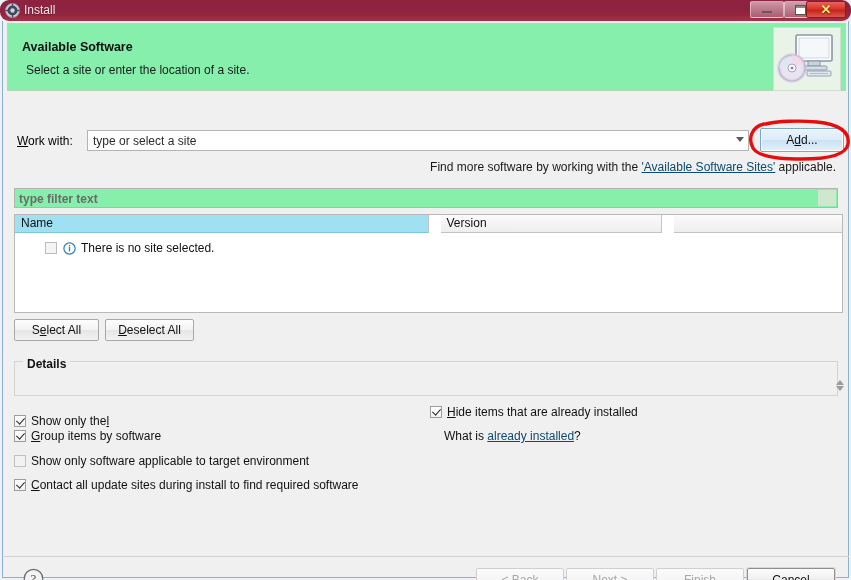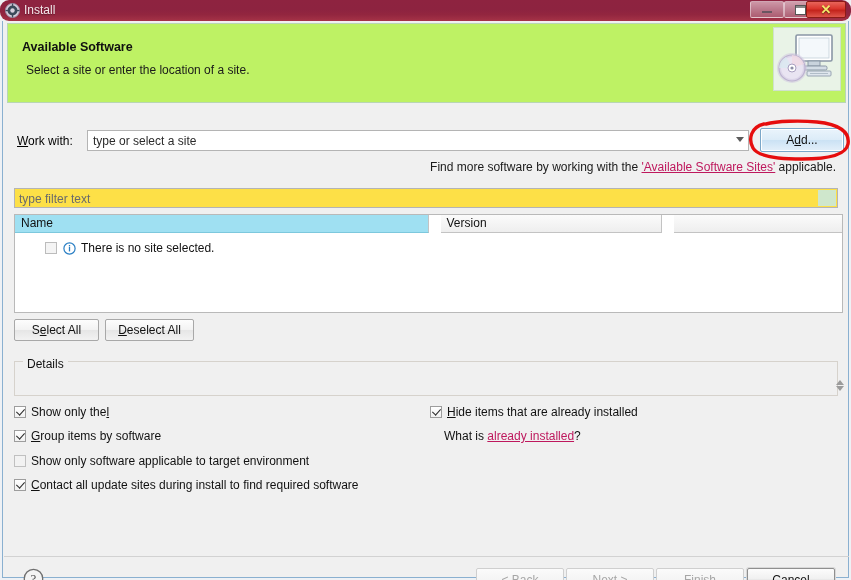--- a/index.html
+++ b/index.html
@@ -107,22 +107,22 @@
     background: #f0f0f0;
     border: 1px solid #8ab0d0;
     border-top: none;
     box-sizing: border-box;
   }
 
   
   #banner {
     position: absolute;
     left: 4px; top: 2px;
-    width: 839px; height: 80px;
-    background: #bef264;
+    width: 839px; height: 68px;
+    background: #86efac;
     border: 1px solid #b8d6b4;
     box-sizing: border-box;
   }
   #banner-title {
     position: absolute;
     left: 14px; top: 16px;
     font-size: 12.5px;
     font-weight: bold;
     color: #101010;
   }
@@ -197,32 +197,33 @@
 
   
   #findmore {
     position: absolute;
     right: 12px; top: 139px;
     font-size: 12px;
     color: #1a1a1a;
     white-space: nowrap;
   }
   .link {
-    color: #be185d;
+    color: #0c4a6e;
     text-decoration: underline;
   }
 
   
   #filter-box {
     position: absolute;
     left: 11px; top: 167px;
     width: 824px; height: 20px;
-    background: #fde047;
+    background: #86efac;
     border: 1px solid #b4b4b4;
     box-sizing: border-box;
+    font-weight: bold;
   }
   #filter-text {
     position: absolute;
     left: 4px; top: 2px;
     font-size: 12px;
     color: #6b6b6b;
     line-height: 16px;
   }
   #filter-green {
     position: absolute;
@@ -311,20 +312,21 @@
     box-sizing: border-box;
     background: transparent;
   }
   #details-label {
     position: absolute;
     left: 20px; top: 336px;
     background: #f0f0f0;
     padding: 0 4px;
     font-size: 12px;
     color: #111;
+    font-weight: bold;
   }
   #details-scroll {
     position: absolute;
     right: 3px; top: 358px;
     width: 11px; height: 18px;
   }
   .sc-arrow {
     width: 0; height: 0;
     margin: 1px auto;
     border-left: 4px solid transparent;
@@ -354,21 +356,21 @@
     content: "";
     position: absolute;
     left: 3px; top: 0px;
     width: 4px; height: 7px;
     border: solid #2a2a2a;
     border-width: 0 1.6px 1.6px 0;
     transform: rotate(42deg);
   }
   .cb.unchecked { background:#f2f2f2; border-color:#c0c0c0; }
 
-  #opt-latest    { left: 11px;  top: 384px; }
+  #opt-latest    { left: 11px;  top: 393px; }
   #opt-group     { left: 11px;  top: 408px; }
   #opt-target    { left: 11px;  top: 433px; }
   #opt-contact   { left: 11px;  top: 457px; }
   #opt-hide      { left: 427px; top: 384px; }
   #whatis {
     position: absolute;
     left: 441px; top: 408px;
     font-size: 12px;
     color: #111;
   }

